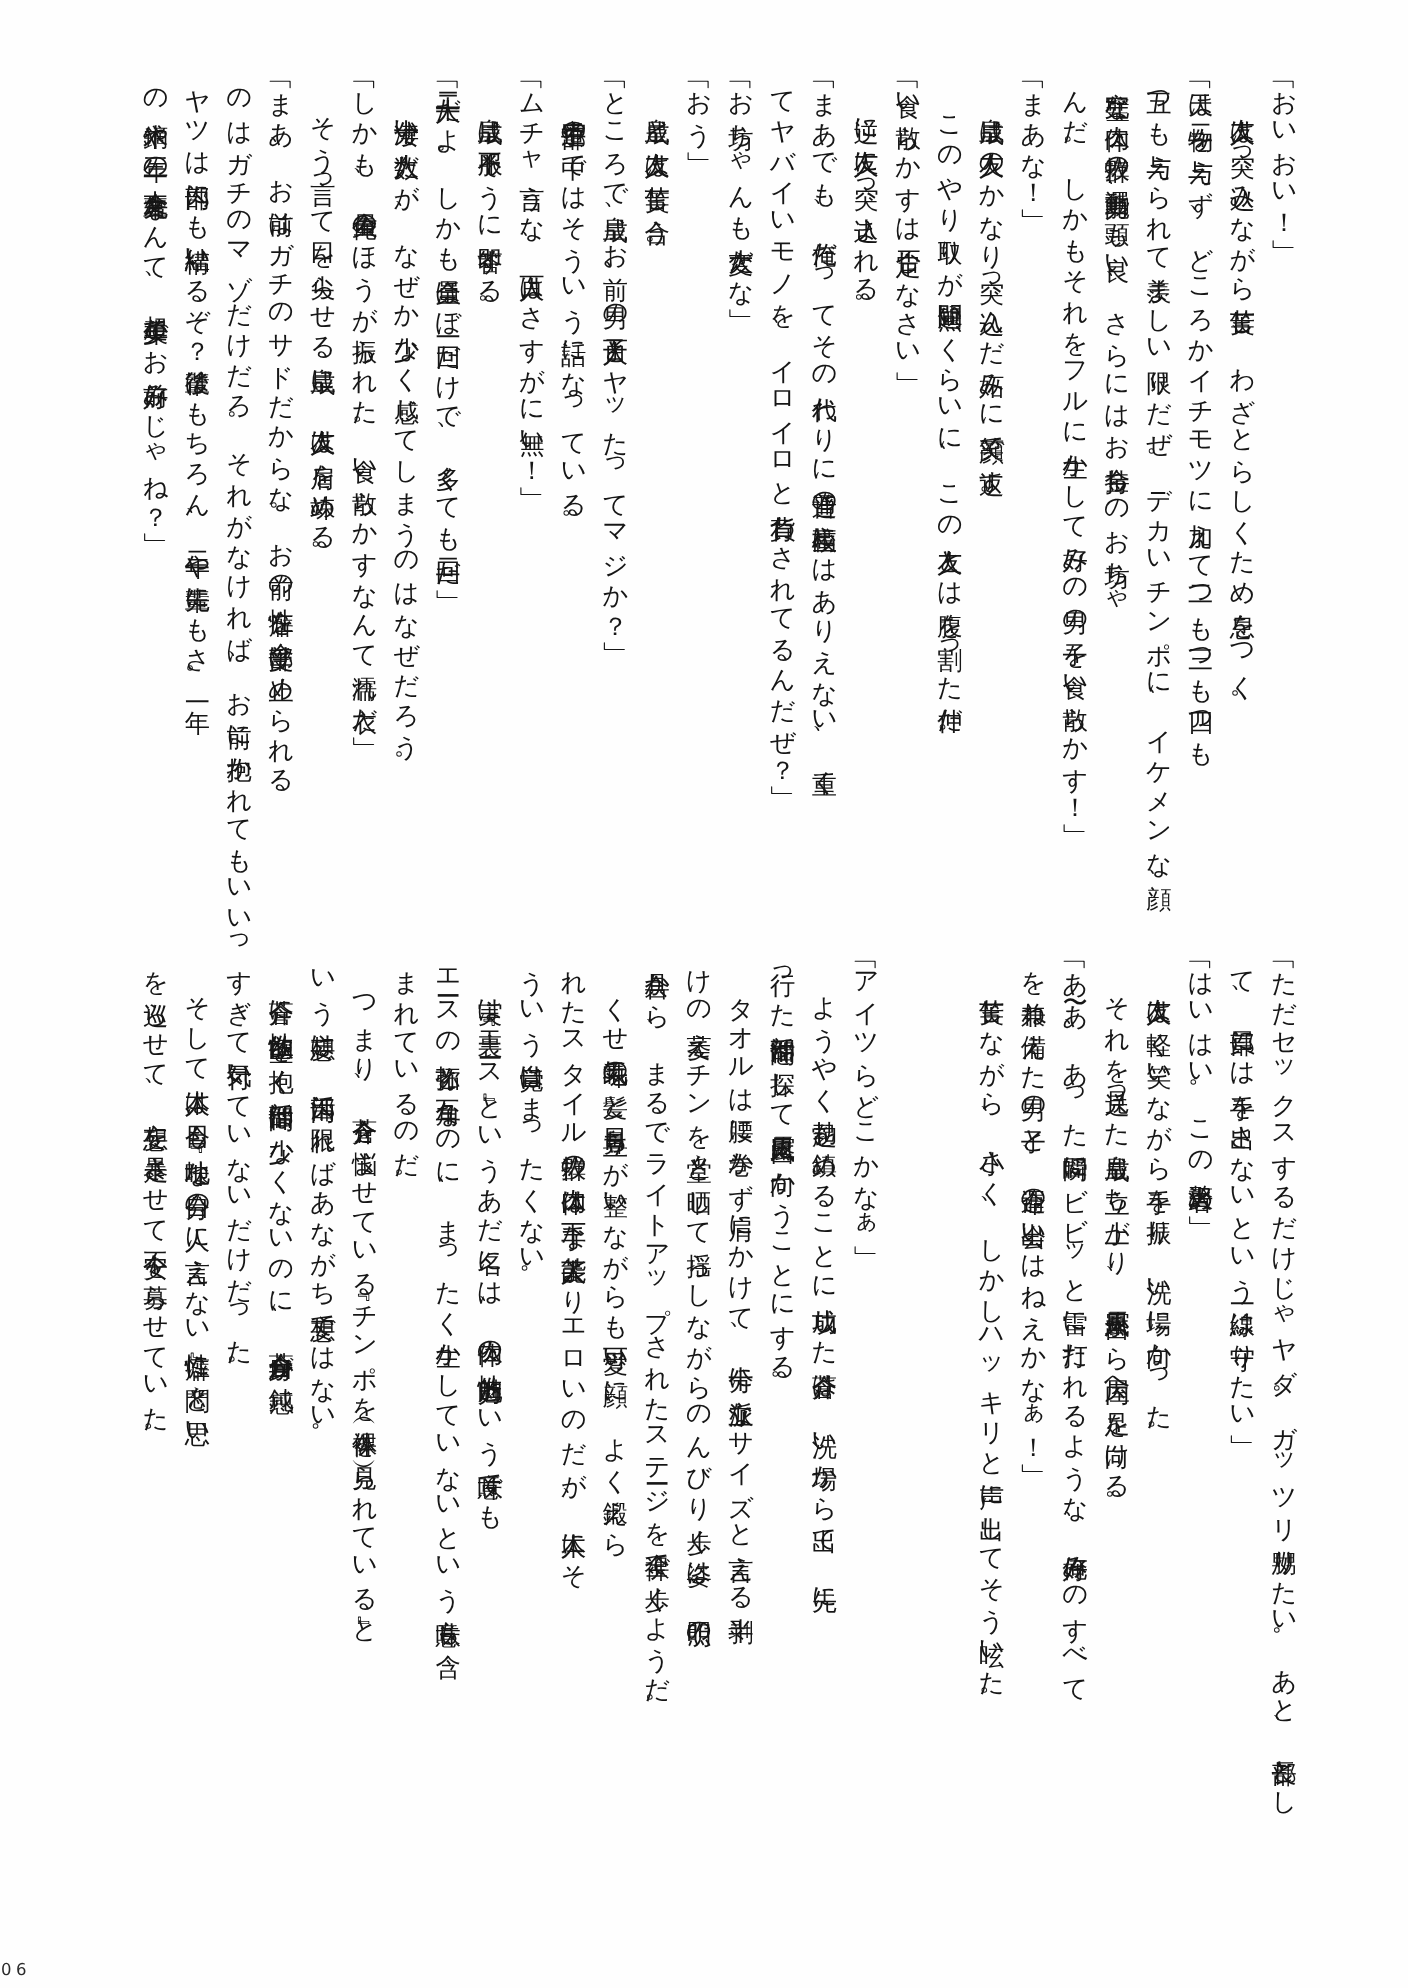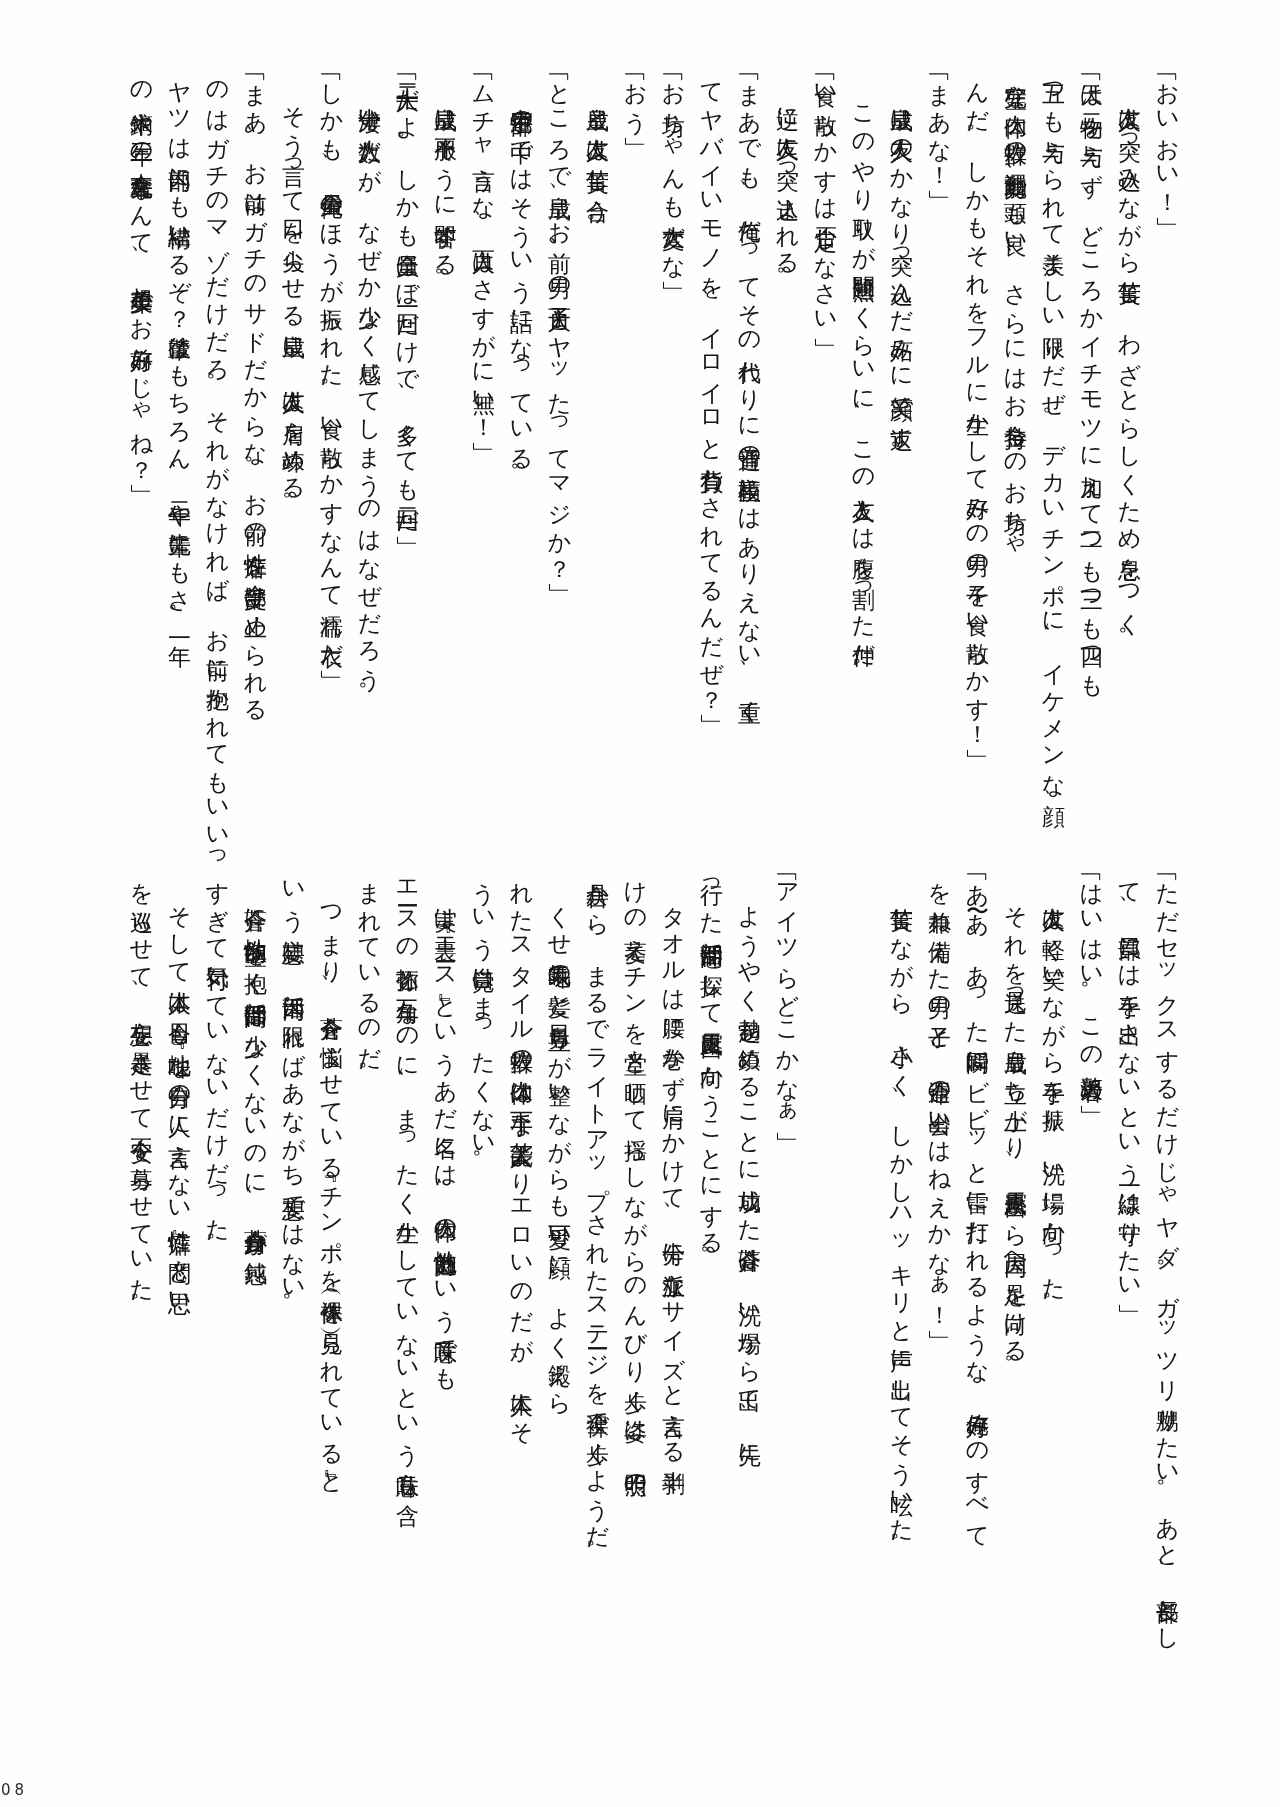--- a/index.html
+++ b/index.html
@@ -105,14 +105,14 @@
       <div class="col indent">実は『裏エース』というあだ名には、肉体の性的魅力という意味でも</div>
       <div class="col">エースの拓弥と互角なのに、まったく生かしていないという意味も含</div>
       <div class="col">まれているのだ。</div>
       <div class="col indent">つまり、蒼介を悩ませている『チンポを（裸体を）見られている』と</div>
       <div class="col">いう妄想は、部活内に限ればあながち妄想ではない。</div>
       <div class="col indent">蒼介に性的欲望を抱く部活仲間は少なくないのに、蒼介自身が鈍感</div>
       <div class="col">すぎて気付いていないだけだった。</div>
       <div class="col indent">そして本人は今日も『地味な自分の人に言えない性癖』に悶々と思い</div>
       <div class="col">を巡らせて、妄想を暴走させて不安を募らせていた。</div>
     </div>
-  <div class="page-number">08</div>
+  <div class="page-number">06</div>
 </div>
 
 </body></html>

